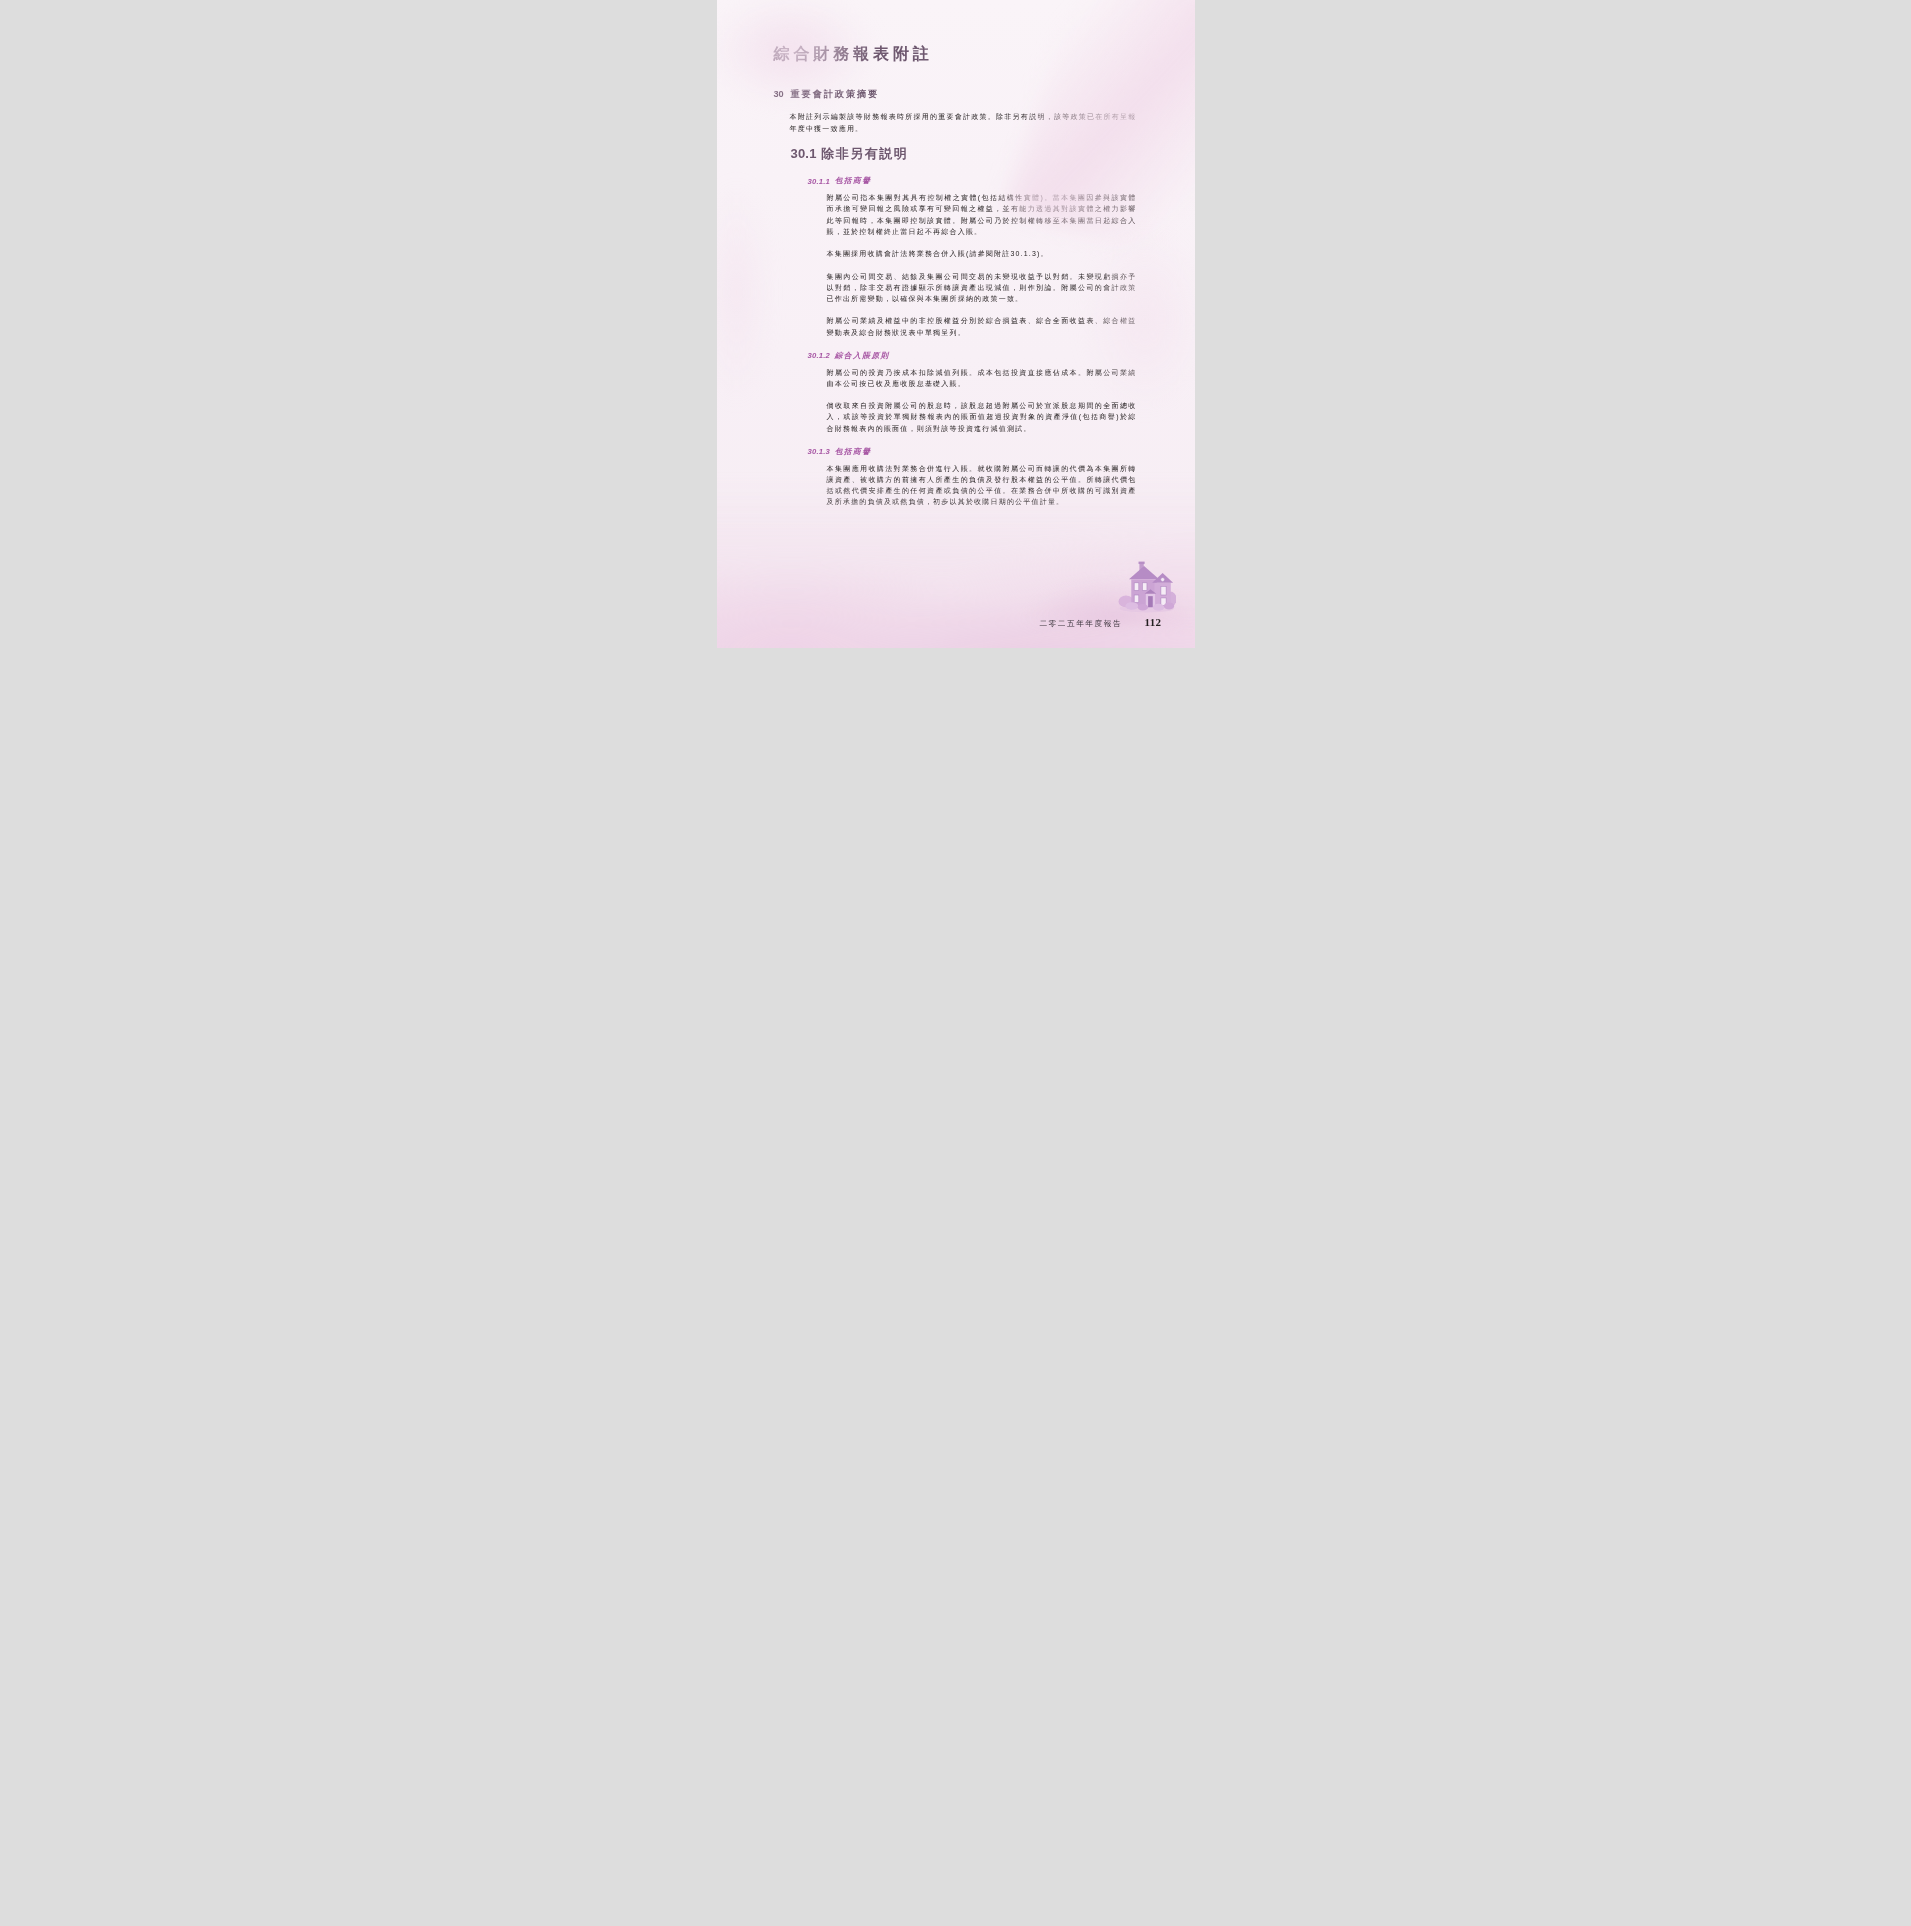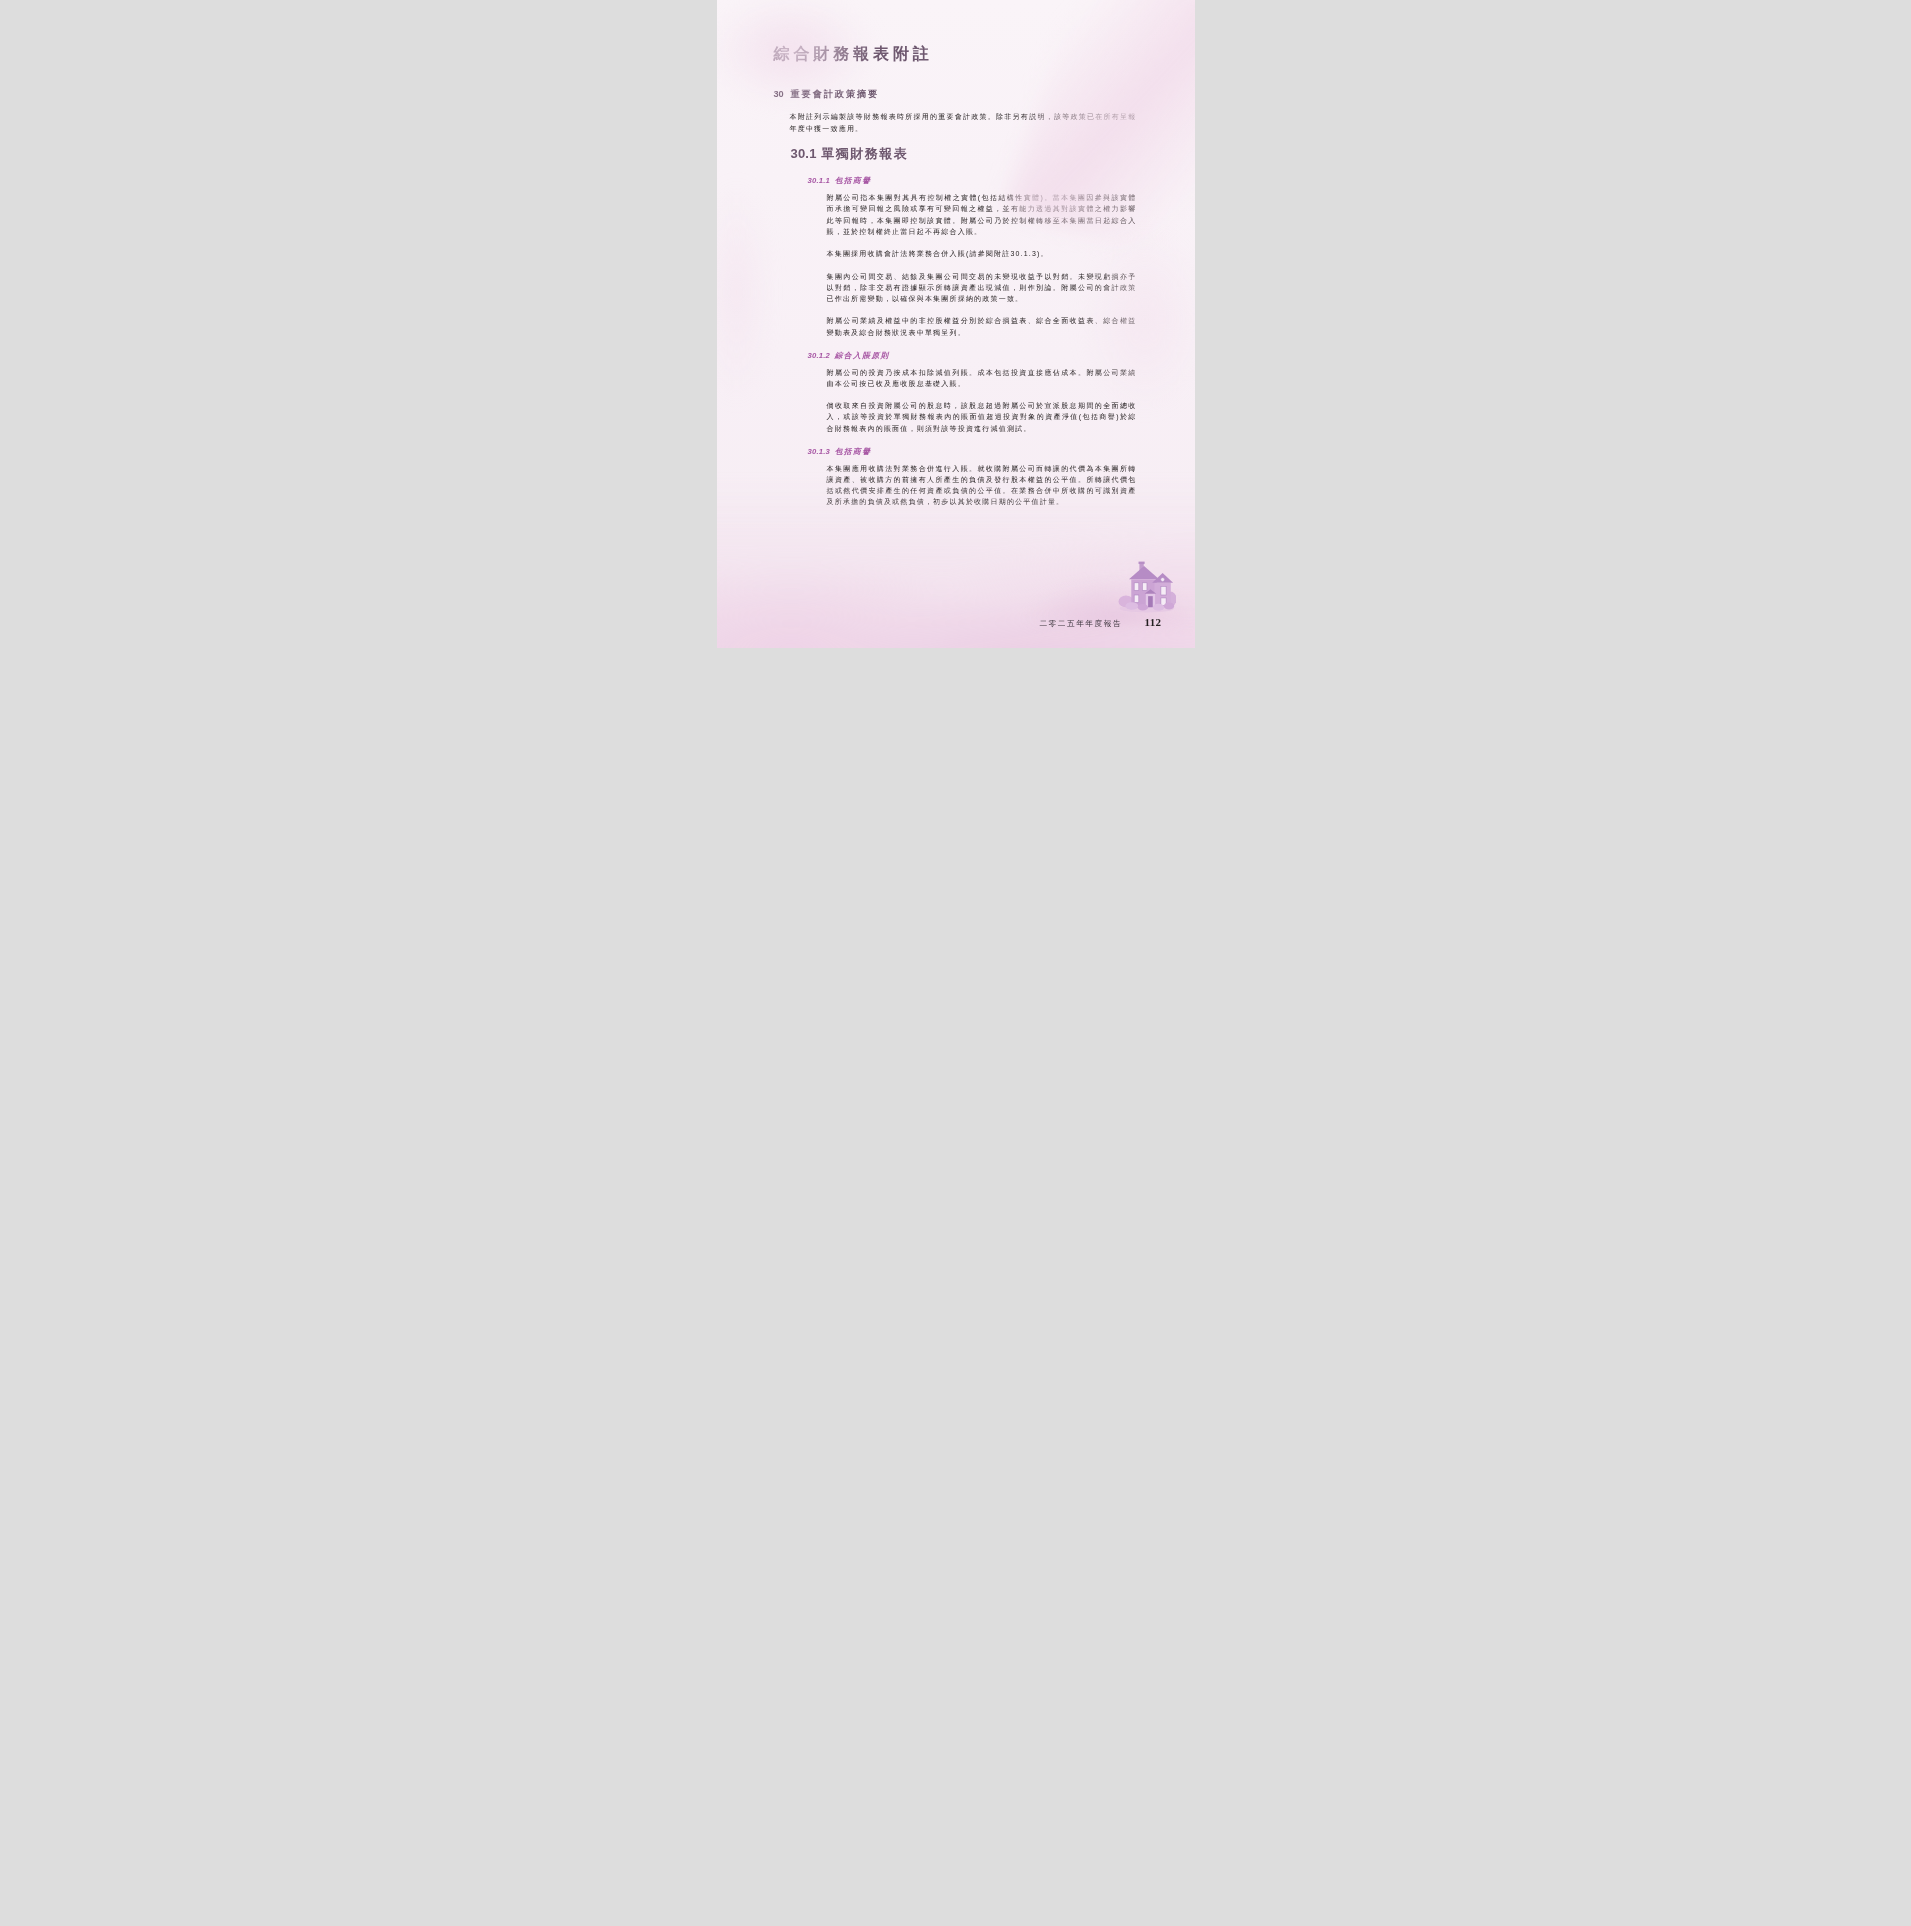--- a/index.html
+++ b/index.html
@@ -39,21 +39,21 @@
   }
   .section-row{display:flex;align-items:baseline;margin:25.4px 0 0 57px;
     font-size:9.2px;font-weight:bold;color:#6e586f;letter-spacing:1.9px;}
   .section-row .num{width:17px;letter-spacing:0;flex:none;}
   .intro{margin:10px 0 0 73px;width:347px;
     font-size:7px;line-height:11.2px;letter-spacing:1.2px;
     text-align:justify;text-justify:inter-ideograph;}
   .sub-head{display:flex;align-items:baseline;margin:11.6px 0 0 74px;
     font-size:13px;font-weight:bold;color:#6e586f;letter-spacing:1.5px;}
   .sub-head .num{letter-spacing:0.2px;margin-right:4.6px;flex:none;}
-  .item-head{display:flex;align-items:flex-start;margin:13px 0 5.8px 91px;
+  .item-head{display:flex;align-items:center;margin:13px 0 5.8px 91px;
     font-size:7.7px;font-weight:bold;font-style:italic;color:#a757a4;letter-spacing:1.5px;}
   .item-head .num{letter-spacing:0.2px;margin-right:4.6px;flex:none;}
   .para{margin:0 0 11.2px 110px;width:310px;
     font-size:7px;line-height:11.2px;letter-spacing:1.2px;
     text-align:justify;text-justify:inter-ideograph;}
   .para:last-child{margin-bottom:0;}
 
   
   .footer{position:absolute;right:33px;bottom:19px;display:flex;align-items:baseline;gap:22.3px;
     font-family:"Liberation Serif","DejaVu Serif",serif;}
@@ -79,21 +79,21 @@
 
   <div class="section-row">
     <span class="num">30</span>
     <span>重要會計政策摘要</span>
   </div>
 
   <p class="intro">本附註列示編製該等財務報表時所採用的重要會計政策。除非另有説明，該等政策已在所有呈報年度中獲一致應用。</p>
 
   <div class="sub-head">
     <span class="num">30.1</span>
-    <span>單獨財務報表</span>
+    <span>除非另有説明</span>
   </div>
 
   <div class="item-head">
     <span class="num">30.1.1</span>
     <span>包括商譽</span>
   </div>
   <p class="para">附屬公司指本集團對其具有控制權之實體(包括結構性實體)。當本集團因參與該實體而承擔可變回報之風險或享有可變回報之權益，並有能力透過其對該實體之權力影響此等回報時，本集團即控制該實體。附屬公司乃於控制權轉移至本集團當日起綜合入賬，並於控制權終止當日起不再綜合入賬。</p>
   <p class="para">本集團採用收購會計法將業務合併入賬(請參閱附註30.1.3)。</p>
   <p class="para">集團內公司間交易、結餘及集團公司間交易的未變現收益予以對銷。未變現虧損亦予以對銷，除非交易有證據顯示所轉讓資產出現減值，則作別論。附屬公司的會計政策已作出所需變動，以確保與本集團所採納的政策一致。</p>
   <p class="para">附屬公司業績及權益中的非控股權益分別於綜合損益表、綜合全面收益表、綜合權益變動表及綜合財務狀況表中單獨呈列。</p>

